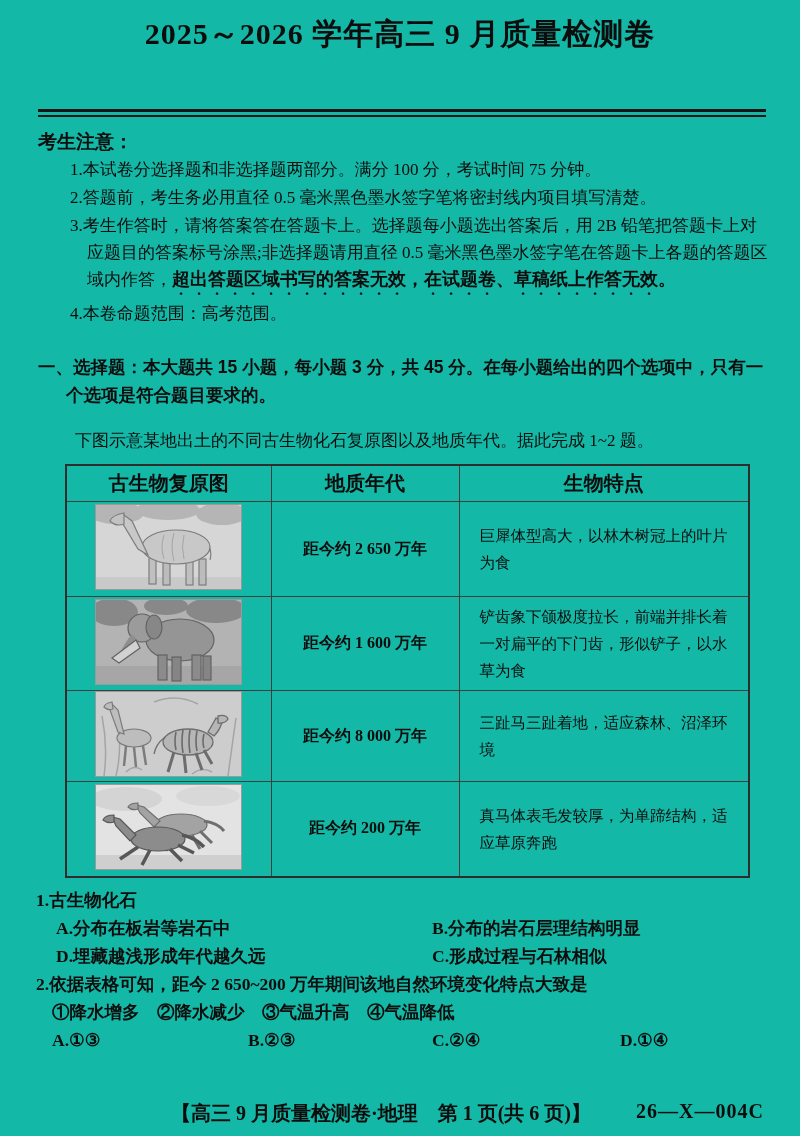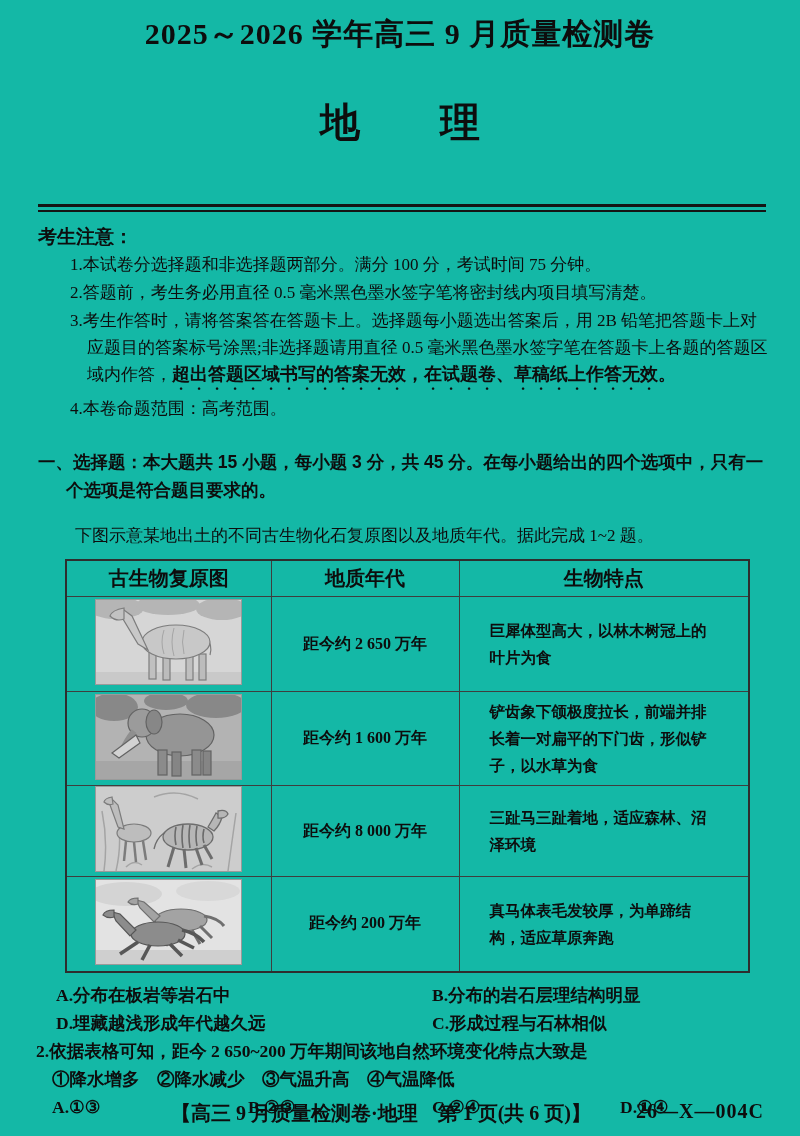--- a/index.html
+++ b/index.html
@@ -31,40 +31,39 @@
   table.fossil-table{
     margin:12px 0 0 65px;width:683px;border-collapse:collapse;table-layout:fixed;
     border:2px solid #2e2e2e;
   }
   .fossil-table th,.fossil-table td{border:1.4px solid #3e3e3e;}
   .fossil-table th{height:33px;font-size:20px;font-weight:bold;text-align:center;}
   .row-1{height:95px;} .row-2{height:94px;} .row-3{height:91px;} .row-4{height:95px;}
   td.img-cell{text-align:center;vertical-align:middle;}
   .img-frame{display:inline-block;width:145px;height:84px;line-height:0;box-shadow:0 0 0 1px #9a9a9a;}
   td.era-cell{text-align:center;font-size:16px;font-weight:600;}
-  td.feat-cell{padding:4px 30px;font-size:15.5px;line-height:27px;font-weight:700;vertical-align:middle;}
+  td.feat-cell{padding:4px 20px;font-size:15.5px;line-height:27px;font-weight:400;vertical-align:middle;}
 
   .questions{margin-top:8px;font-size:17.5px;line-height:28px;font-weight:600;}
   .q-stem{margin-left:36px;}
   .opt-grid{margin-left:56px;display:grid;grid-template-columns:376px auto;}
   .numbered-line{margin-left:52px;}
   .ans-row{margin-left:52px;display:flex;}
   .ans-a{width:196px;} .ans-b{width:184px;} .ans-c{width:188px;}
 
   .footer{position:absolute;left:0;right:0;bottom:12px;height:24px;font-weight:bold;font-size:20px;}
   .footer-center{position:absolute;left:calc(50% - 19px);transform:translateX(-50%);white-space:nowrap;}
   .footer-code{position:absolute;right:36px;top:0;letter-spacing:1px;}
 </style>
 </head>
 <body>
 
 <div class="page">
 
   <div class="title">2025～2026 学年高三 9 月质量检测卷</div>
-  <div class="subject">地　　理</div>
   <div class="double-rule"></div>
 
   <div class="notice">
     <div class="notice-heading">考生注意：</div>
     <div class="notice-item">1.本试卷分选择题和非选择题两部分。满分 100 分，考试时间 75 分钟。</div>
     <div class="notice-item">2.答题前，考生务必用直径 0.5 毫米黑色墨水签字笔将密封线内项目填写清楚。</div>
     <div class="notice-item"><span>3.考生作答时，请将答案答在答题卡上。选择题每小题选出答案后，用 2B 铅笔把答题卡上对应题目的答案标号涂黑;非选择题请用直径 0.5 毫米黑色墨水签字笔在答题卡上各题的答题区域内作答，</span><span class="em-dots">超出答题区域书写的答案无效，在试题卷、草稿纸上作答无效。</span></div>
     <div class="notice-item">4.本卷命题范围：高考范围。</div>
   </div>
 
@@ -220,20 +219,21 @@
             </svg>
           </span>
         </td>
         <td class="era-cell">距今约 200 万年</td>
         <td class="feat-cell">真马体表毛发较厚，为单蹄结构，适应草原奔跑</td>
       </tr>
     </tbody>
   </table>
 
   <div class="questions">
+    <div class="q-stem">1.古生物化石</div>
     <div class="opt-grid">
       <span>A.分布在板岩等岩石中</span>
       <span>B.分布的岩石层理结构明显</span>
       <span>D.埋藏越浅形成年代越久远</span>
       <span>C.形成过程与石林相似</span>
     </div>
     <div class="q-stem">2.依据表格可知，距今 2 650~200 万年期间该地自然环境变化特点大致是</div>
     <div class="numbered-line">①降水增多　②降水减少　③气温升高　④气温降低</div>
     <div class="ans-row">
       <span class="ans-a">A.①③</span>

